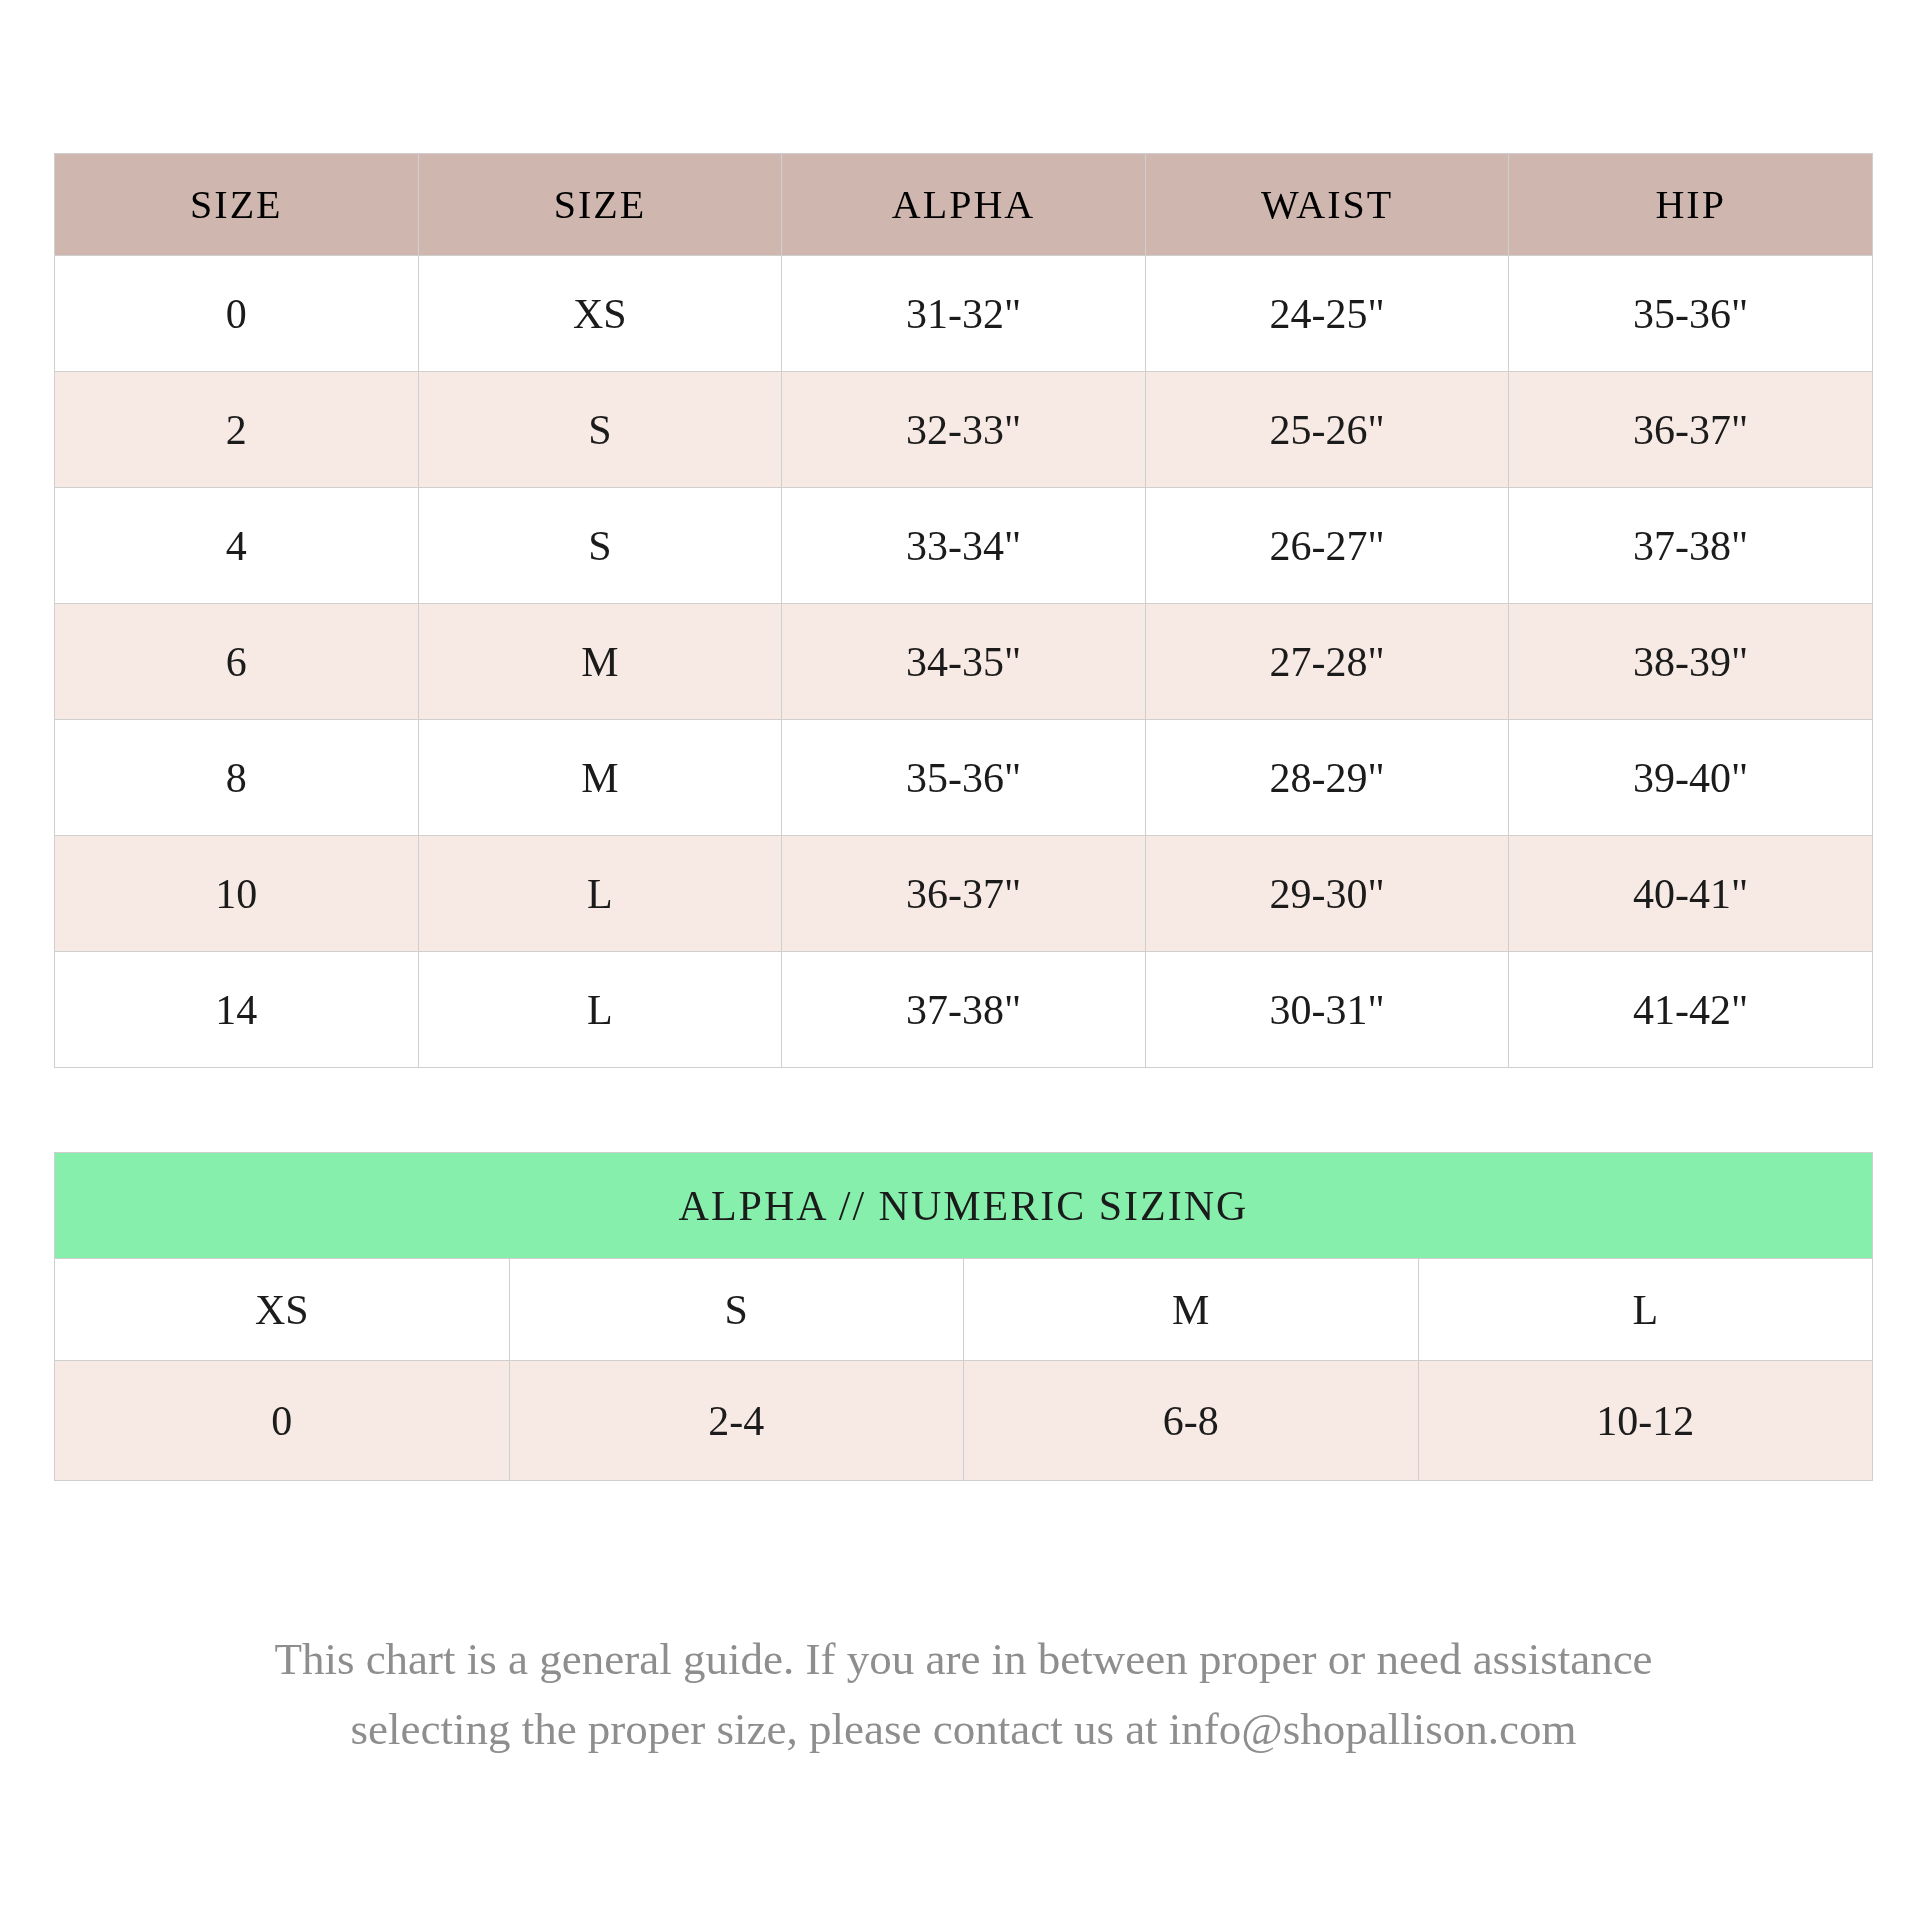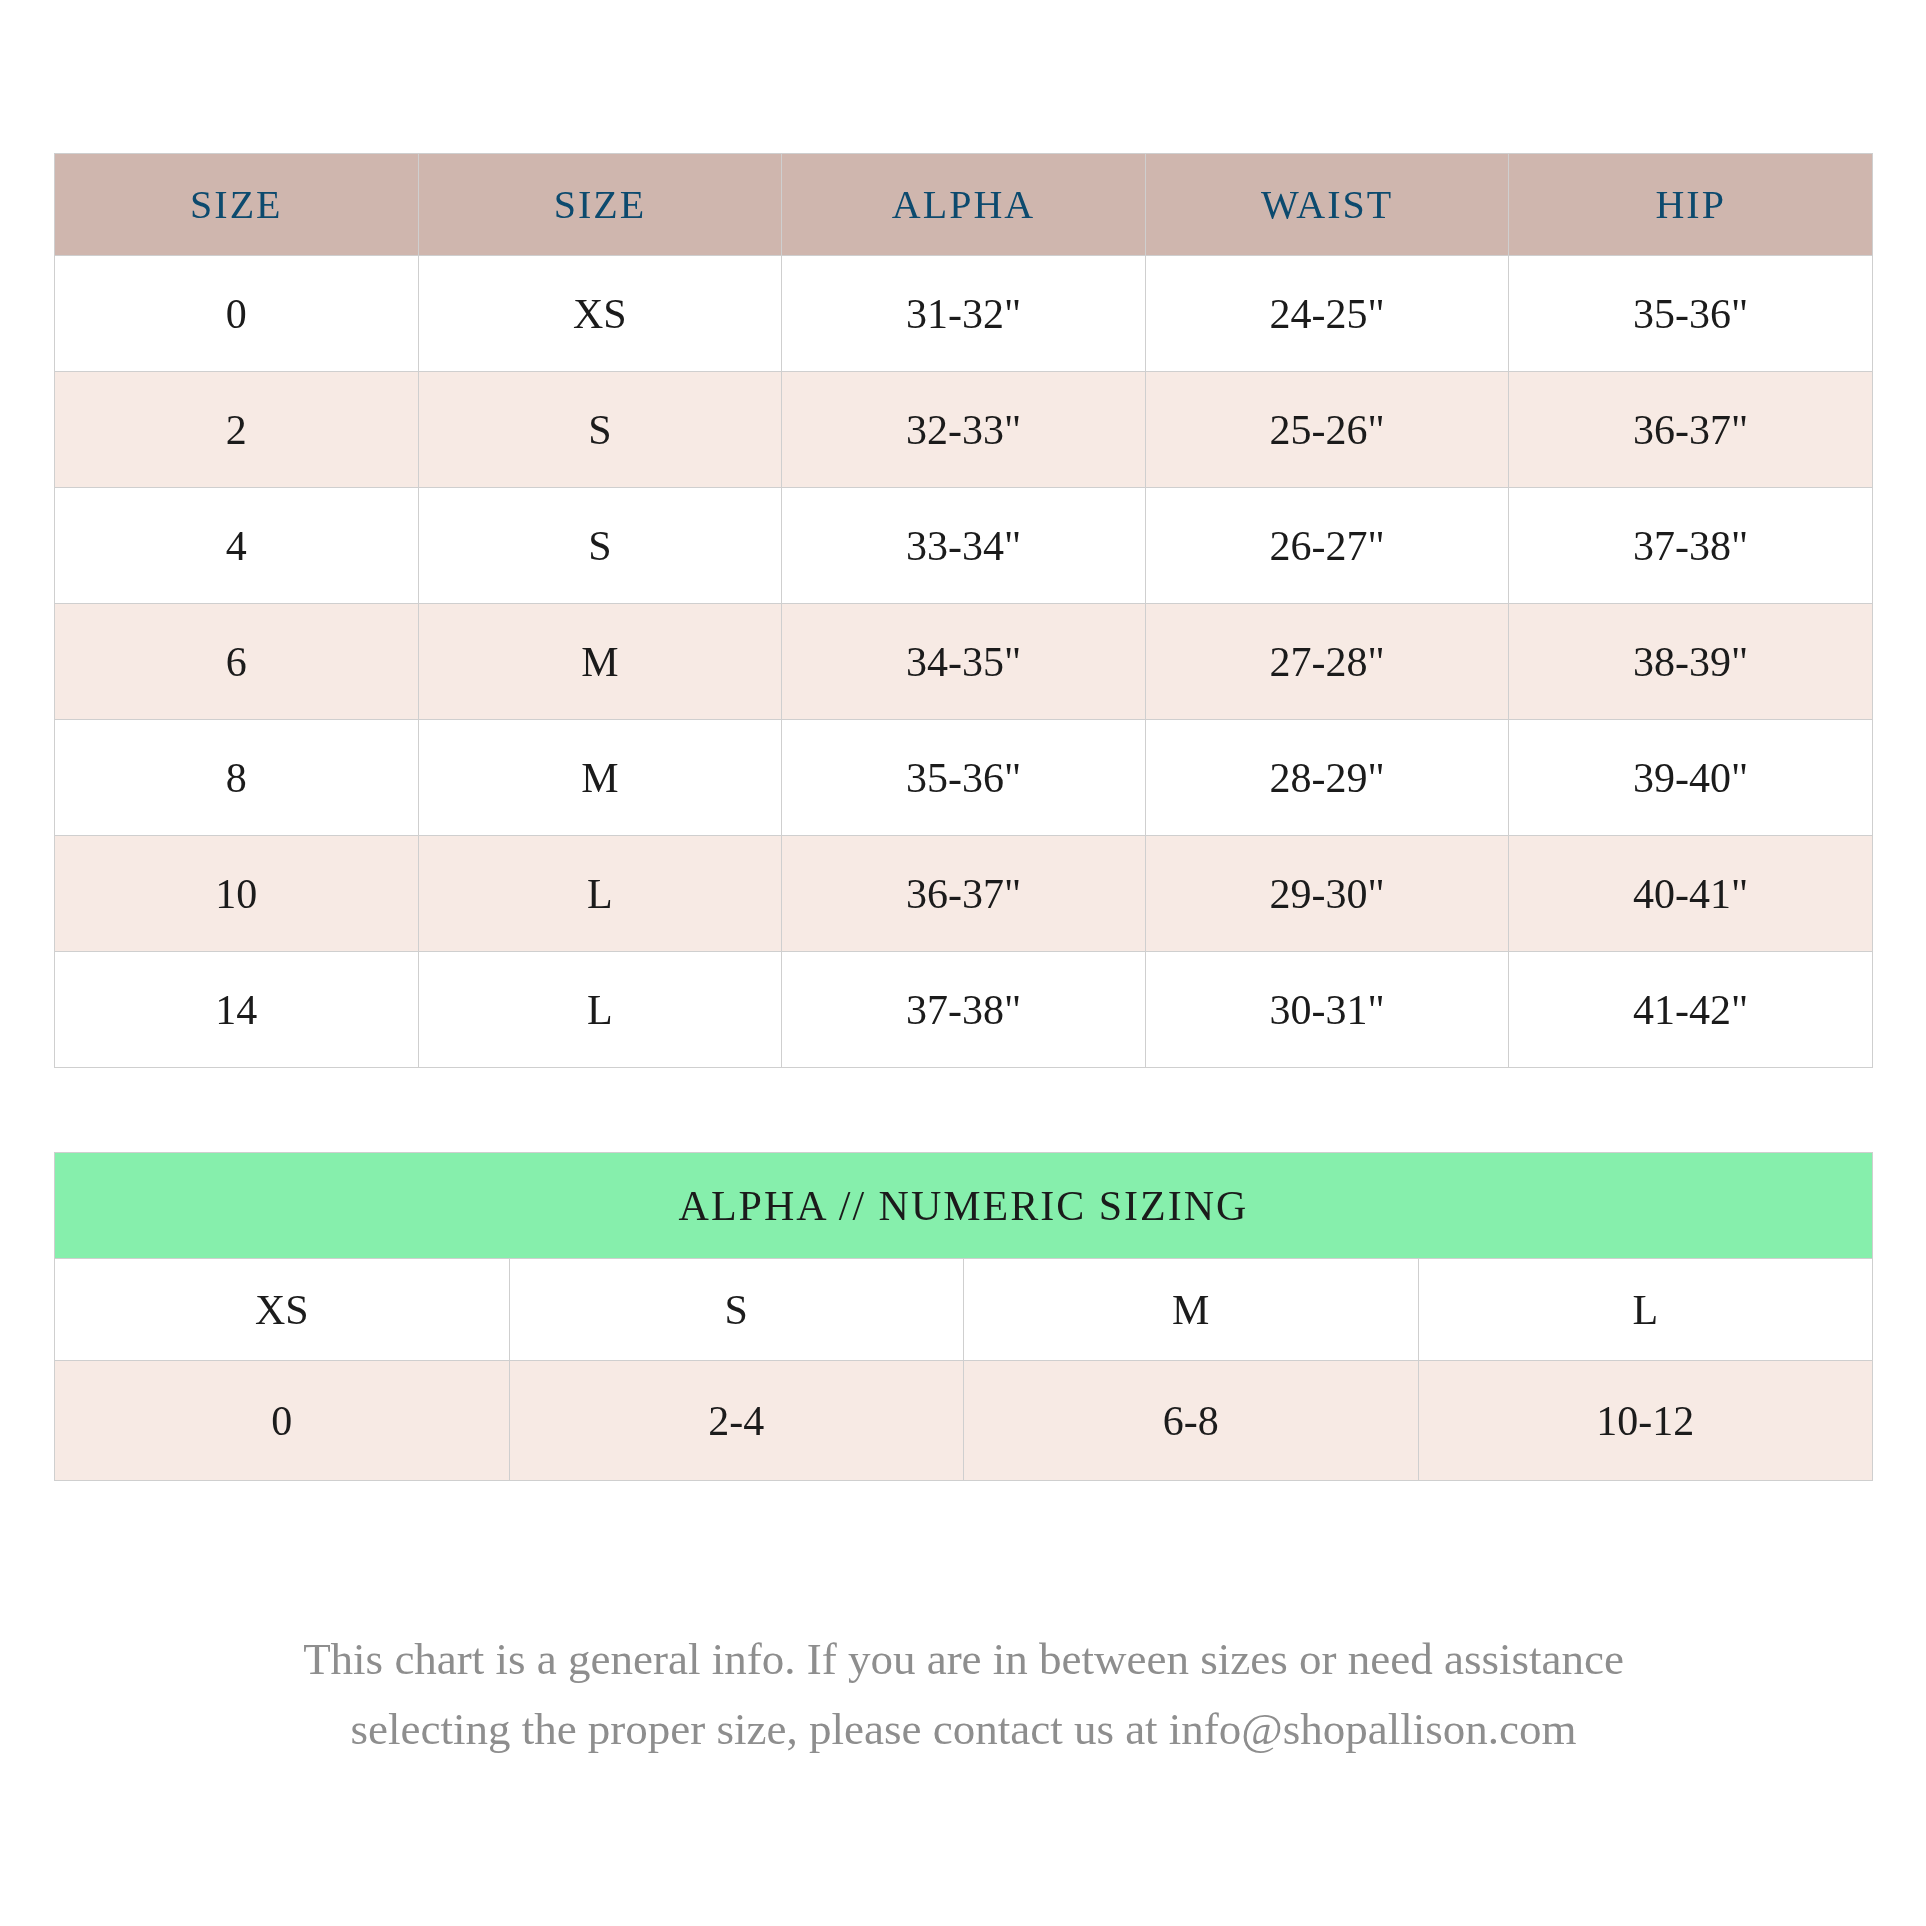--- a/index.html
+++ b/index.html
@@ -30,21 +30,21 @@
   .main-table td, .main-table th {
     border: 1px solid #cfcfcf;
     text-align: center;
     font-weight: normal;
   }
   .main-table thead th {
     background: #cfb6ae;
     height: 99px;
     font-size: 40px;
     letter-spacing: 2px;
-    color: #0c4a6e;
+    color: #000000;
   }
   .main-table tbody td {
     height: 113px;
     font-size: 42px;
     color: #1b1b1b;
   }
   .main-table tbody tr.alt td {
     background: #f7eae4;
   }
   .main-table tbody tr.plain td {
@@ -169,18 +169,18 @@
       <tr class="alpha-vals">
         <td>0</td>
         <td>2-4</td>
         <td>6-8</td>
         <td>10-12</td>
       </tr>
     </tbody>
   </table>
 
   <div class="note">
-    <div>This chart is a general info. If you are in between sizes or need assistance</div>
+    <div>This chart is a general guide. If you are in between proper or need assistance</div>
     <div>selecting the proper size, please contact us at info@shopallison.com</div>
   </div>
 
 </div>
 
 
 </body></html>

